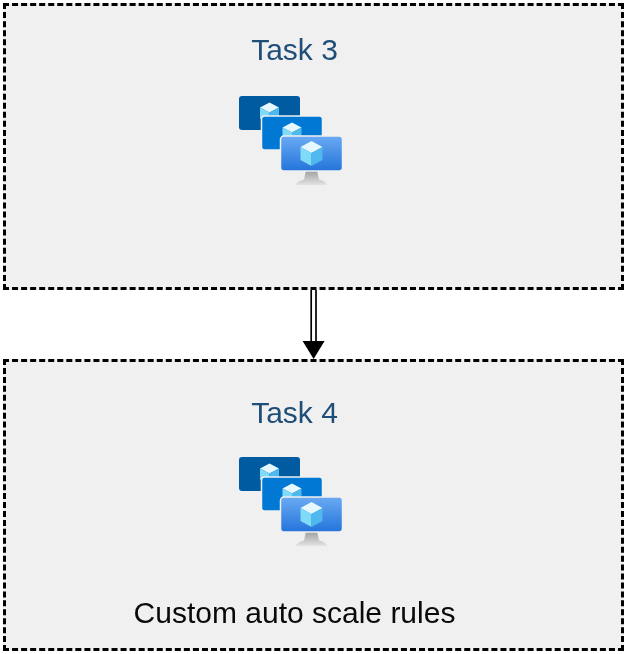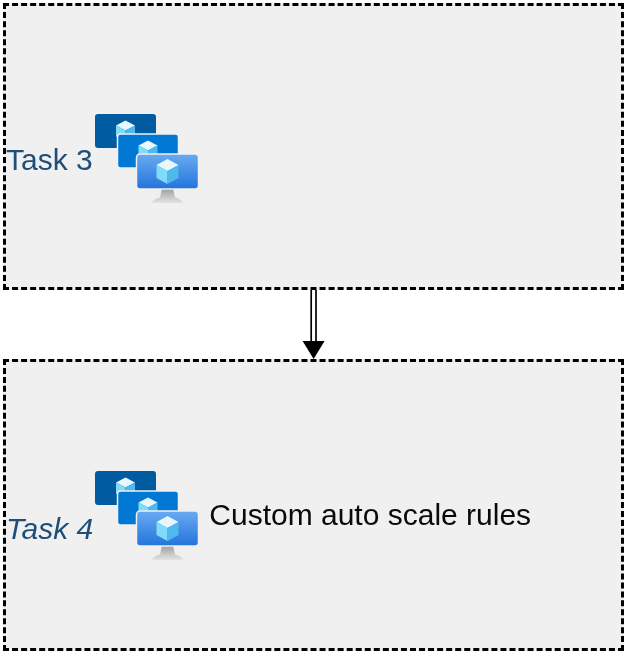--- a/index.html
+++ b/index.html
@@ -14,50 +14,50 @@
     background: #ffffff;
     overflow: hidden;
   }
   .task-box {
     position: absolute;
     left: 3px;
     width: 621px;
     background: #F0F0F0;
     border: 3px dashed #000000;
     display: flex;
-    flex-direction: row;
+    flex-direction: column;
     align-items: center;
     
     padding-right: 38px;
   }
   .task-box.t3 { top: 3px;   height: 287px; }
   .task-box.t4 { top: 359px; height: 292px; }
 
   .box-title {
     font-size: 30px;
     line-height: 36px;
     color: #1F4E79;
     white-space: nowrap;
   }
   .t3 .box-title { margin-top: 26px; }
-  .t4 .box-title { margin-top: 48px; font-style: italic; }
+  .t4 .box-title { margin-top: 33px; }
 
   .vmss-svg { width: 116px; height: 96px; display: block; }
   .t3 .vmss-svg { margin-top: 26px; }
   .t4 .vmss-svg { margin-top: 24px; }
 
   .caption {
     text-align: center;
     font-size: 30px;
     line-height: 34px;
     color: #0A0A0A;
     white-space: nowrap;
   }
   .t3 .caption { margin-top: 15px; }
-  .t4 .caption { margin-top: 19px; }
+  .t4 .caption { margin-top: 45px; }
 
   .connector {
     position: absolute;
     left: 299px;
     top: 290px;
     width: 30px;
     height: 69px;
   }
   .defs-holder { position: absolute; width: 0; height: 0; overflow: hidden; }
 </style>

